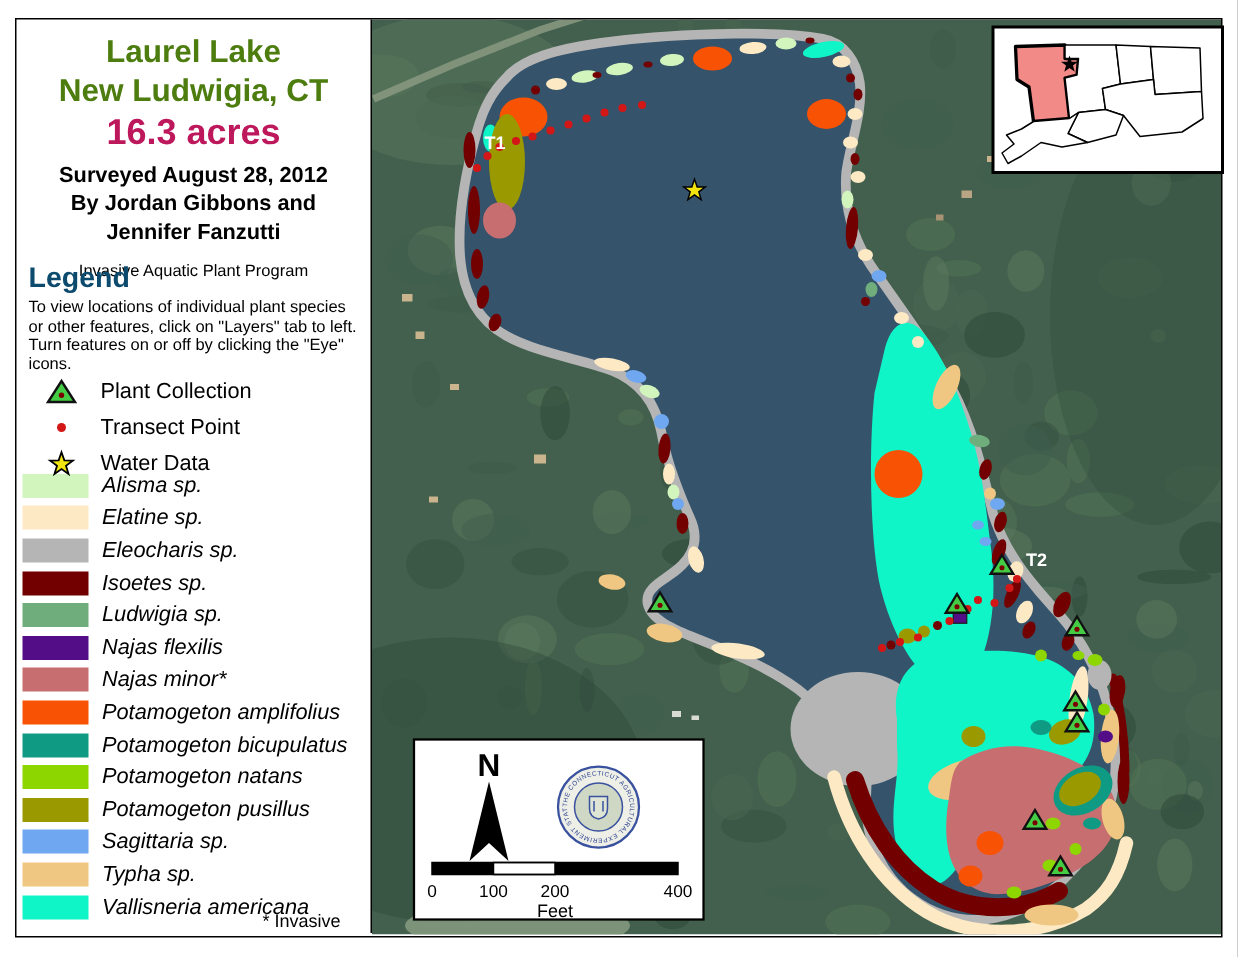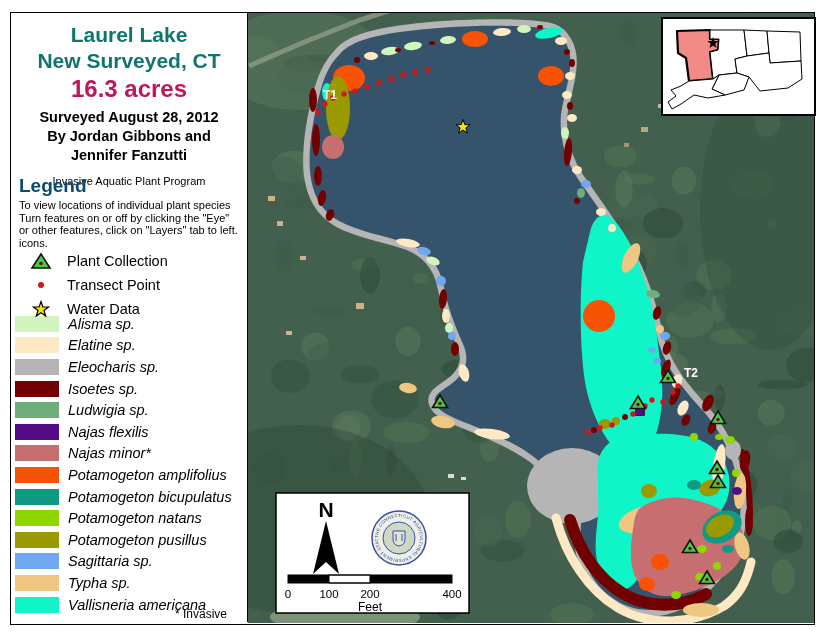--- a/index.html
+++ b/index.html
@@ -4,21 +4,21 @@
 <style>
   html,body{margin:0;padding:0;background:#dddddd;}
   .stage{position:relative;width:825px;height:638px;background:#ffffff;
          font-family:"Liberation Sans",sans-serif;overflow:hidden;}
   #map-svg{position:absolute;left:0;top:0;}
   .frame{position:absolute;left:10px;top:12px;width:803px;height:611px;
          border:1.6px solid #000;pointer-events:none;z-index:30;}
   .panel{position:absolute;left:11px;top:13px;width:236px;height:609px;background:#fff;
          border-right:1.6px solid #000;z-index:20;}
   .title-block{padding-top:9px;}
-  .t1{font-size:21px;font-weight:bold;line-height:26px;text-align:center;color:#0f766e;}
+  .t1{font-size:21px;font-weight:bold;line-height:26px;text-align:center;color:#4d7c0f;}
   .t2{font-size:24px;font-weight:bold;line-height:24px;text-align:center;margin-top:3px;color:#be185d;}
   .credit{margin-top:7px;font-size:14.5px;line-height:19px;text-align:center;color:#000;font-weight:bold;}
   .program{margin-top:10px;font-size:11px;text-align:center;color:#000;}
   .lg-head{position:absolute;left:8px;top:162px;font-size:19px;font-weight:bold;color:#0c4a6e;}
   .lg-note{position:absolute;left:8px;top:186px;width:228px;font-size:11px;line-height:12.6px;color:#000;}
   #point-items{position:absolute;left:10px;top:236px;width:222px;}
   .pt-row{display:flex;align-items:center;height:24px;padding-left:8px;}
   .pt-ic{width:26px;height:20px;margin-right:12px;flex:0 0 26px;}
   .pt-label{font-size:14.5px;color:#000;}
   #species-list{position:absolute;left:4px;top:300px;width:230px;}
@@ -424,34 +424,34 @@
           <text x="329" y="598" text-anchor="middle" font-size="11.5" font-family="&quot;Liberation Sans&quot;,sans-serif" fill="#000">100</text>
           <text x="370" y="598" text-anchor="middle" font-size="11.5" font-family="&quot;Liberation Sans&quot;,sans-serif" fill="#000">200</text>
           <text x="452" y="598" text-anchor="middle" font-size="11.5" font-family="&quot;Liberation Sans&quot;,sans-serif" fill="#000">400</text>
           <text x="370" y="611" text-anchor="middle" font-size="12" font-family="&quot;Liberation Sans&quot;,sans-serif" fill="#000">Feet</text>
         </g>
       </g>
     </svg>
   <div class="panel">
     <div class="title-block">
       <div class="t1">Laurel Lake</div>
-      <div class="t1">New Surveyed, CT</div>
+      <div class="t1">New Ludwigia, CT</div>
       <div class="t2">16.3 acres</div>
       <div class="credit">
         <div>Surveyed August 28, 2012</div>
         <div>By Jordan Gibbons and</div>
         <div>Jennifer Fanzutti</div>
       </div>
       <div class="program">Invasive Aquatic Plant Program</div>
     </div>
     <div class="lg-head">Legend</div>
     <div class="lg-note">
       <div>To view locations of individual plant species</div>
+      <div>or other features, click on "Layers" tab to left.</div>
       <div>Turn features on or off by clicking the "Eye"</div>
-      <div>or other features, click on "Layers" tab to left.</div>
       <div>icons.</div>
     </div>
     <div id="species-list">
         <div class="sp-row">
           <div class="sw" style="background: rgb(210, 245, 189);"></div>
           <span class="sp-label">Alisma sp.</span>
         </div>
         <div class="sp-row">
           <div class="sw" style="background: rgb(253, 233, 196);"></div>
           <span class="sp-label">Elatine sp.</span>

